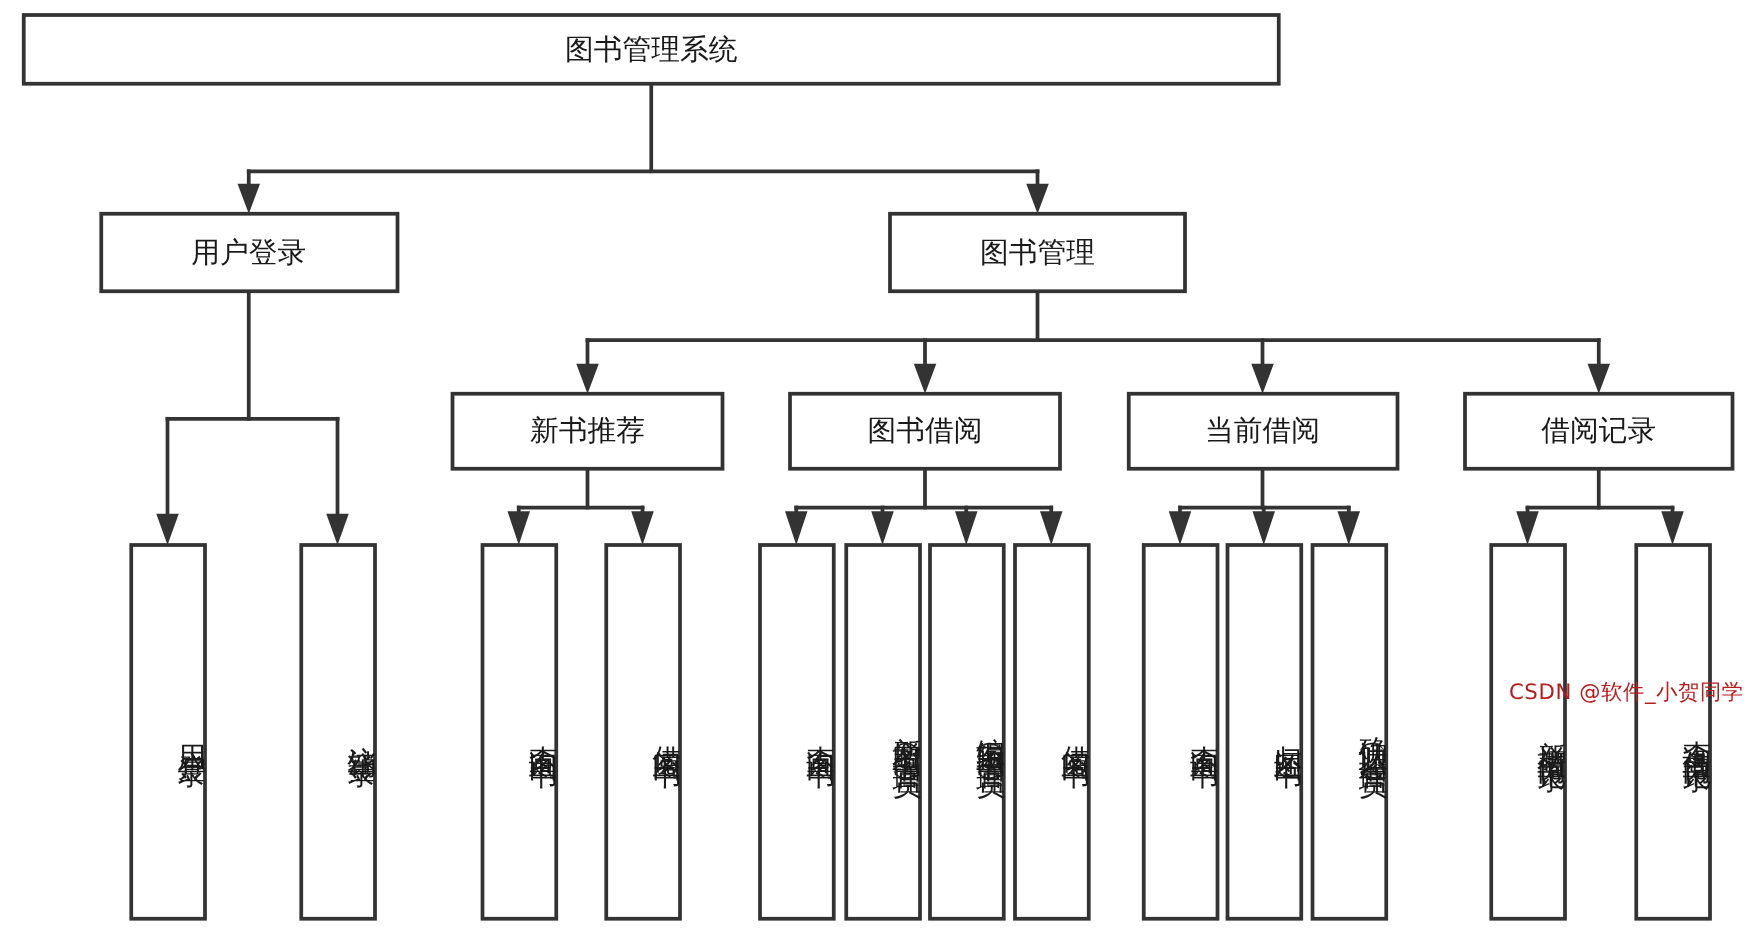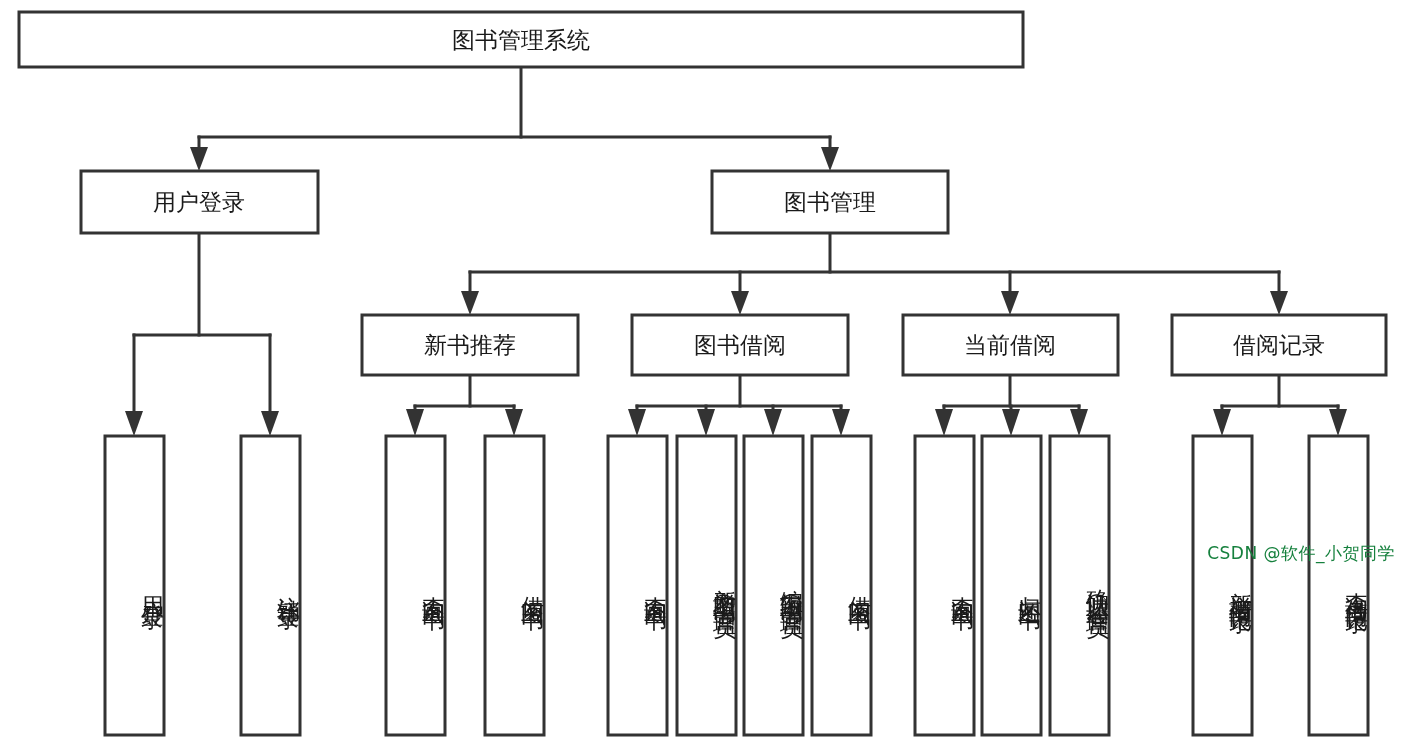--- a/index.html
+++ b/index.html
@@ -65,21 +65,21 @@
     justify-content: center;
     pointer-events: none;
   }
   .vlabel.center { justify-content: center; }
   .watermark {
     position: absolute;
     right: 10px;
     bottom: 6px;
     font-family: "DejaVu Sans", "Liberation Sans", sans-serif;
     font-size: 17px;
-    color: #15803d;
+    color: #b91c1c;
     letter-spacing: 0.5px;
     white-space: nowrap;
   }
 </style>
 </head>
 <body>
 
 <div id="diagram-root">
 
   <svg class="flow" viewBox="0 0 1405 747">

